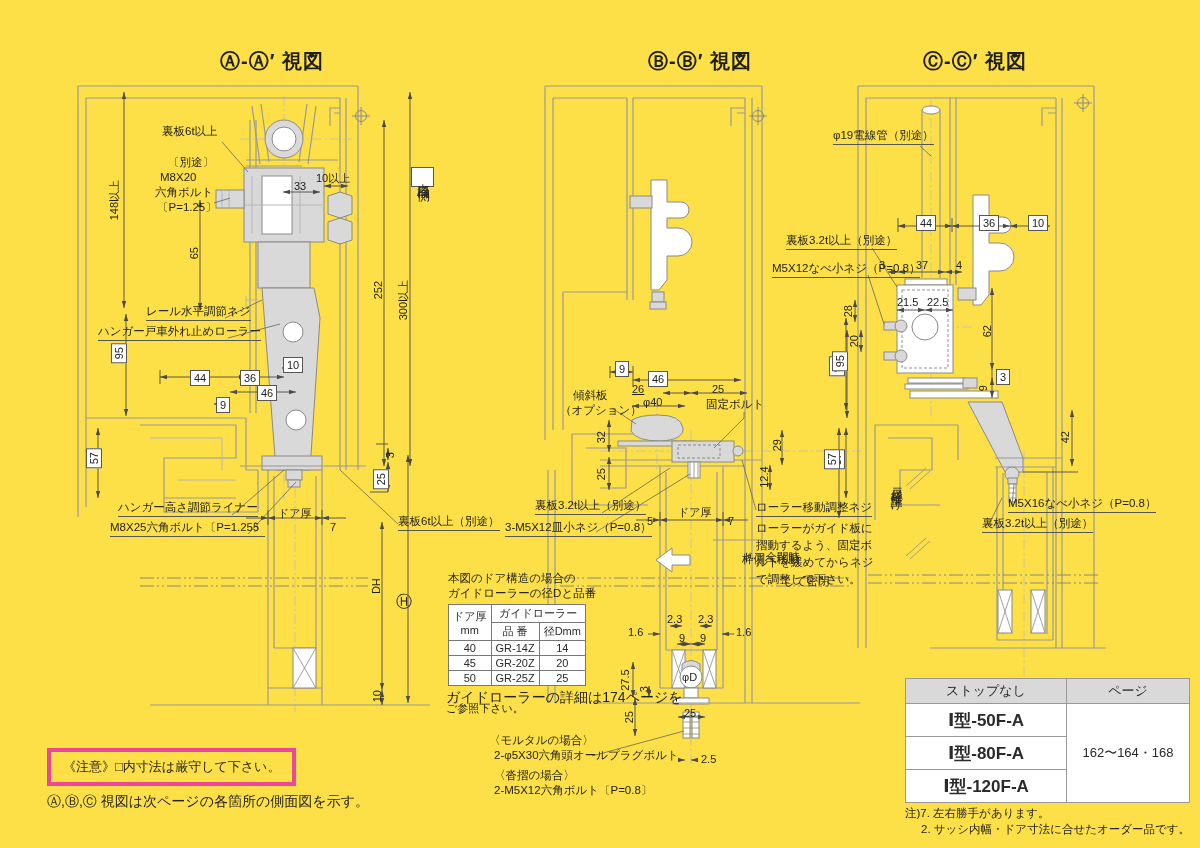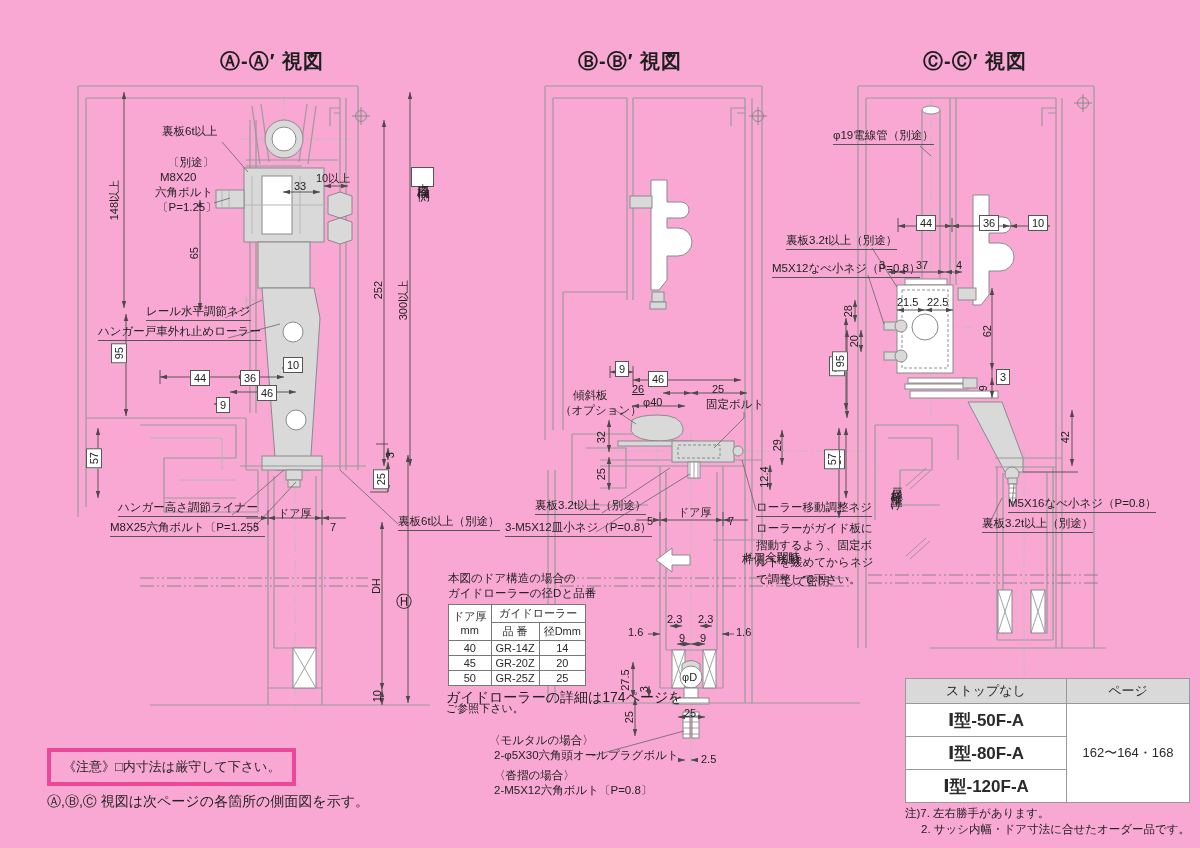--- a/index.html
+++ b/index.html
@@ -1,16 +1,16 @@
 <!DOCTYPE html>
 <html><head>
 <meta charset="utf-8">
 <style>
   html,body{margin:0;padding:0;background:#fff;}
-  #page{position:relative;width:1200px;height:848px;background:#f9a8d4;overflow:hidden;
+  #page{position:relative;width:1200px;height:848px;background:#fde047;overflow:hidden;
         font-family:"Liberation Sans","DejaVu Sans",sans-serif;color:#2a2a2a;}
   svg{position:absolute;left:0;top:0;}
   .p{fill:none;stroke:#9a9a9a;stroke-width:1.2;}
   .p2{fill:none;stroke:#b6b6b6;stroke-width:1;}
   .g{fill:#d9d9d9;stroke:#8a8a8a;stroke-width:1;}
   .w{fill:#ffffff;stroke:#8a8a8a;stroke-width:1;}
   .d{fill:none;stroke:#4a4a4a;stroke-width:0.9;}
   .ld{fill:none;stroke:#666;stroke-width:0.8;}
   .cl{fill:none;stroke:#bdbdbd;stroke-width:0.8;stroke-dasharray:10 3 2 3;}
   .bl{fill:none;stroke:#808080;stroke-width:0.9;stroke-dasharray:14 3 2 3 2 3;}
@@ -253,21 +253,21 @@
     <path class="d" marker-start="url(#ar)" marker-end="url(#ar)" d="M847,330 V418"></path>
     <path class="d" marker-start="url(#ar)" marker-end="url(#ar)" d="M839,428 V518"></path>
     <path class="d" marker-start="url(#ar)" marker-end="url(#ar)" d="M992,288 V370"></path>
     <path class="d" marker-start="url(#ar)" marker-end="url(#ar)" d="M992,378 V398"></path>
     <path class="d" marker-start="url(#ar)" marker-end="url(#ar)" d="M1072,410 V466"></path>
     <path class="d" d="M898,218 V232 M952,218 V232 M1023,472 H1078 M992,370 V380"></path>
   </g>
 </svg>
 
 <div class="title" style="left:162px;top:48px;width:220px;">Ⓐ-Ⓐ′ 視図</div>
-<div class="title" style="left:520px;top:48px;width:220px;">Ⓑ-Ⓑ′ 視図</div>
+<div class="title" style="left:532px;top:48px;width:220px;text-align:right;">Ⓑ-Ⓑ′ 視図</div>
 <div class="title" style="left:865px;top:48px;width:220px;">Ⓒ-Ⓒ′ 視図</div>
 
 <div class="lbl a11" style="left:162px;top:124px;">裏板6t以上</div>
 <div class="lbl a11" style="left:168px;top:139px;margin-top:16px;">〔別途〕</div>
 <div class="lbl a11" style="left:160px;top:170px;">M8X20</div>
 <div class="lbl a11" style="left:155px;top:185px;">六角ボルト</div>
 <div class="lbl a11" style="left:157px;top:200px;">〔P=1.25〕</div>
 <div class="lbl" style="left:294px;top:179px;">33</div>
 <div class="lbl" style="left:316px;top:171px;">10以上</div>
 <div class="lbl v" style="left:94px;top:193px;">148以上</div>

